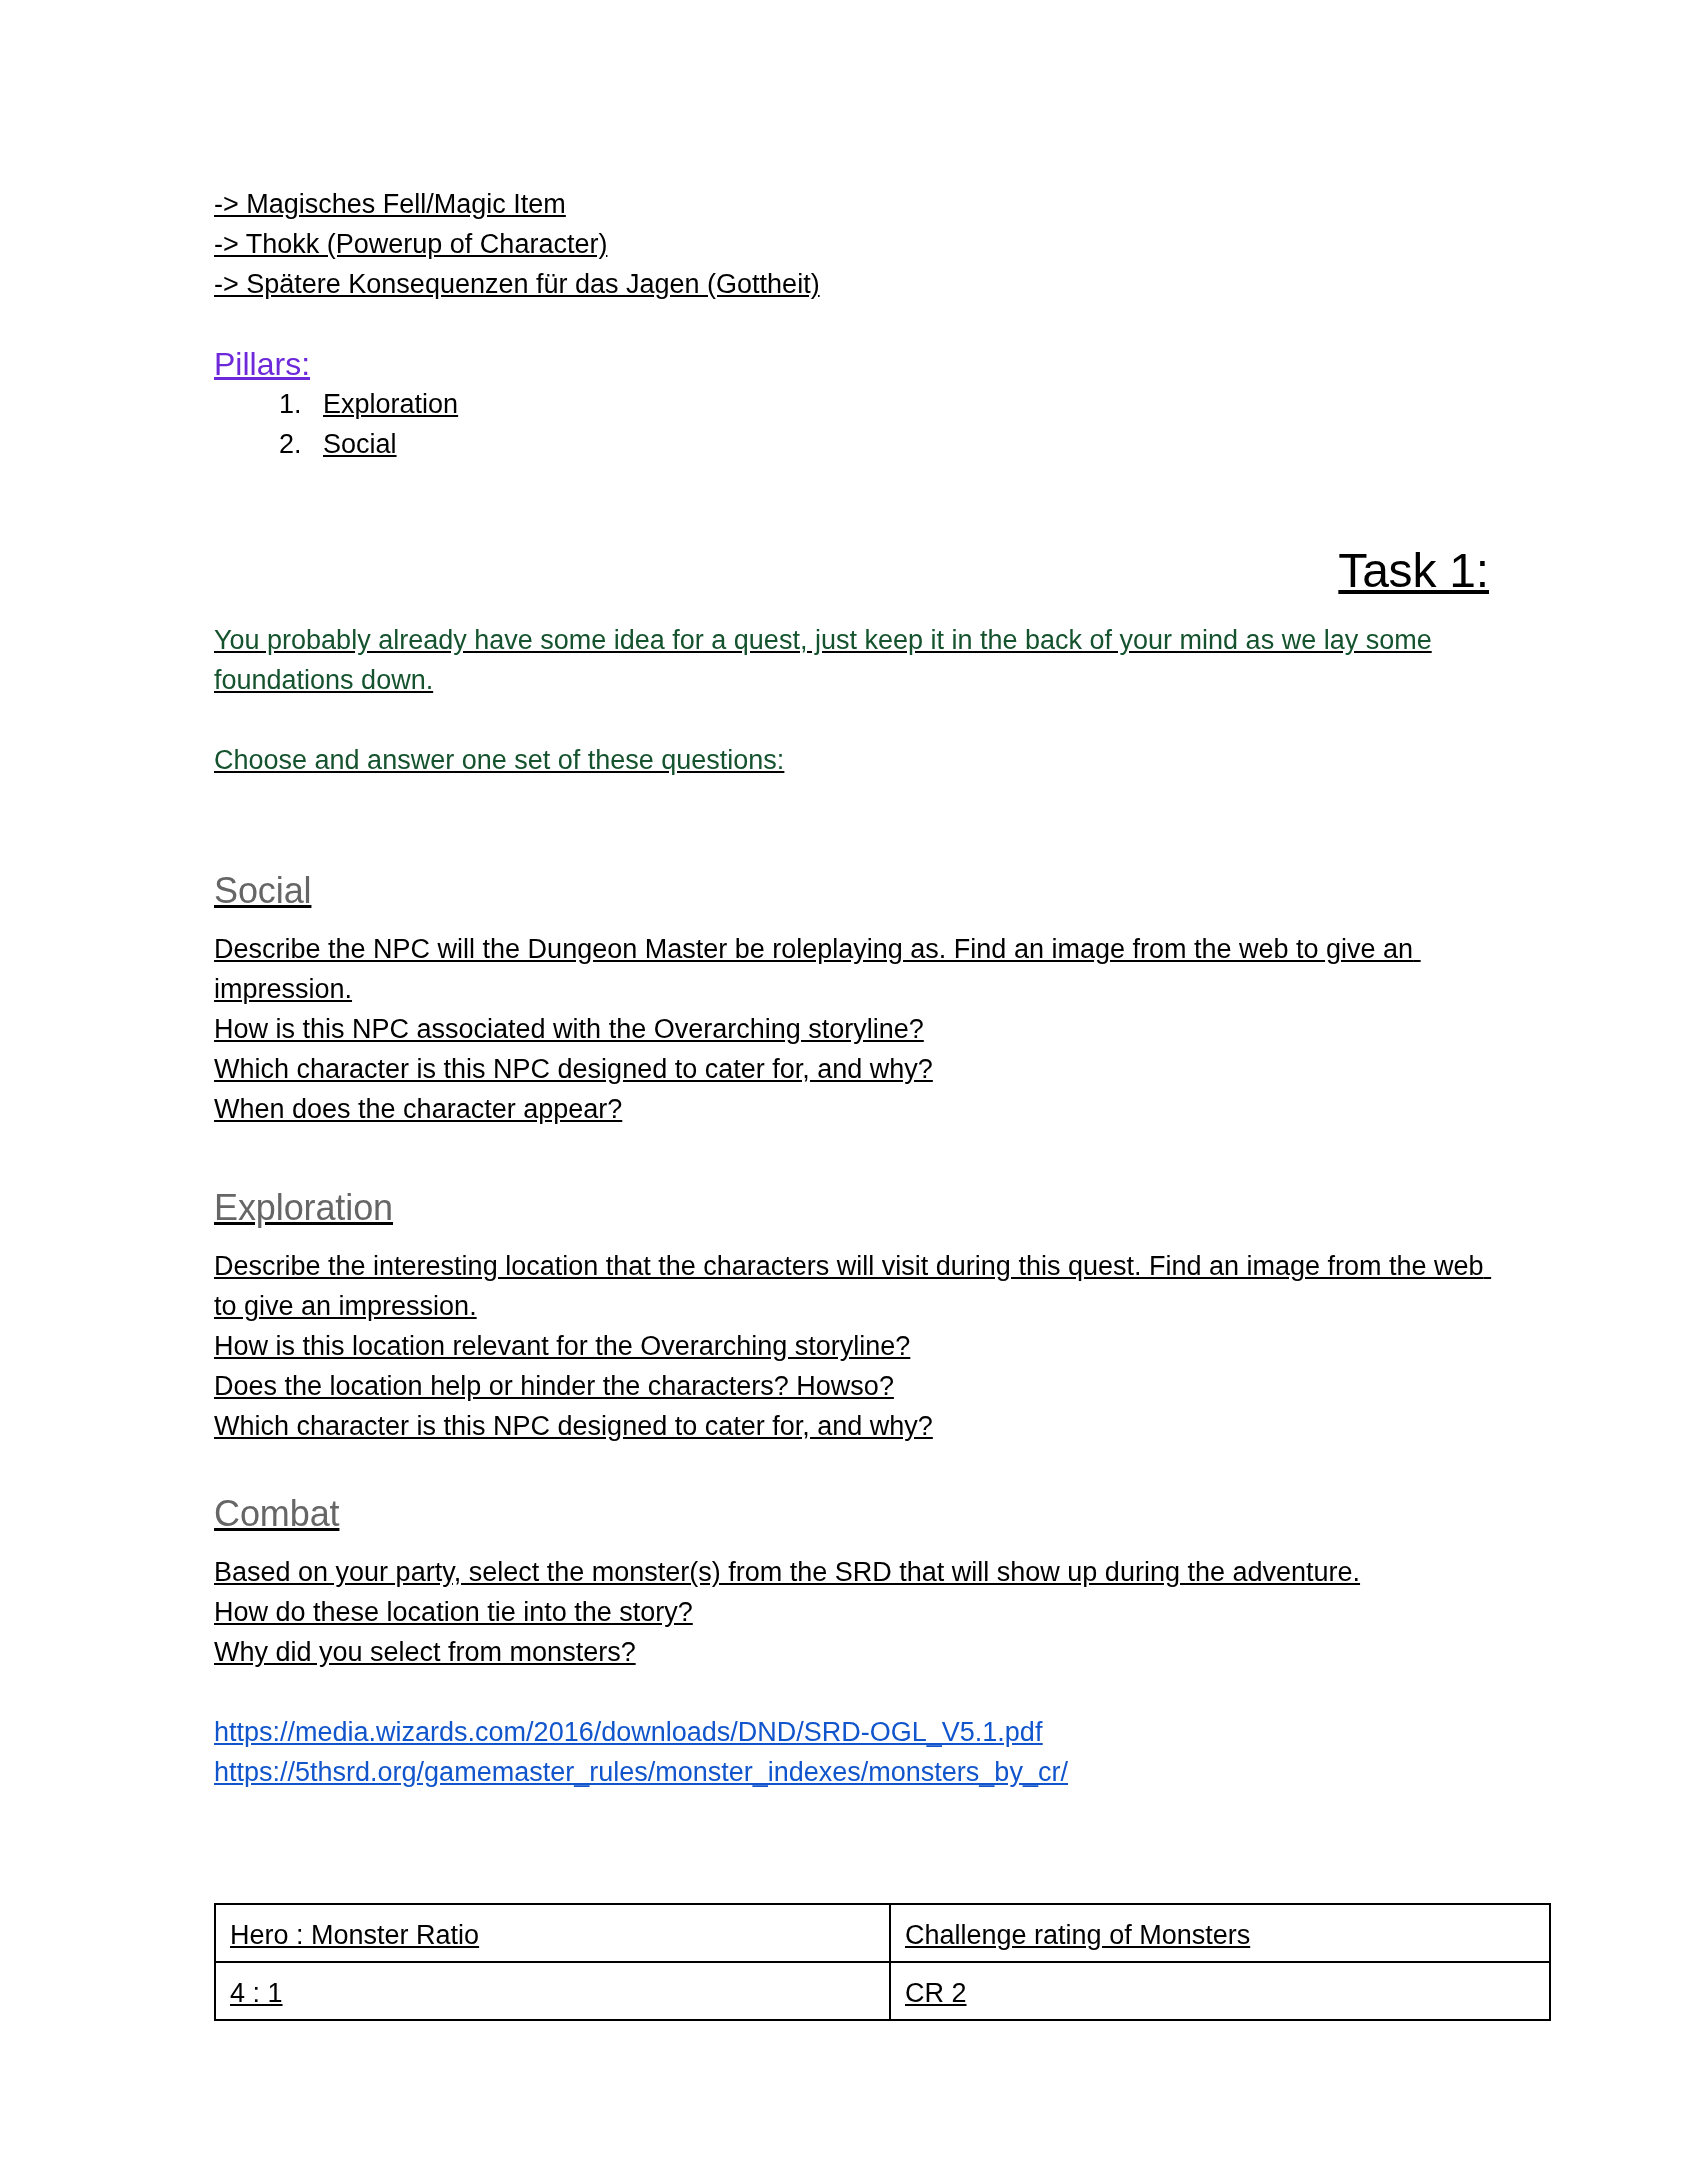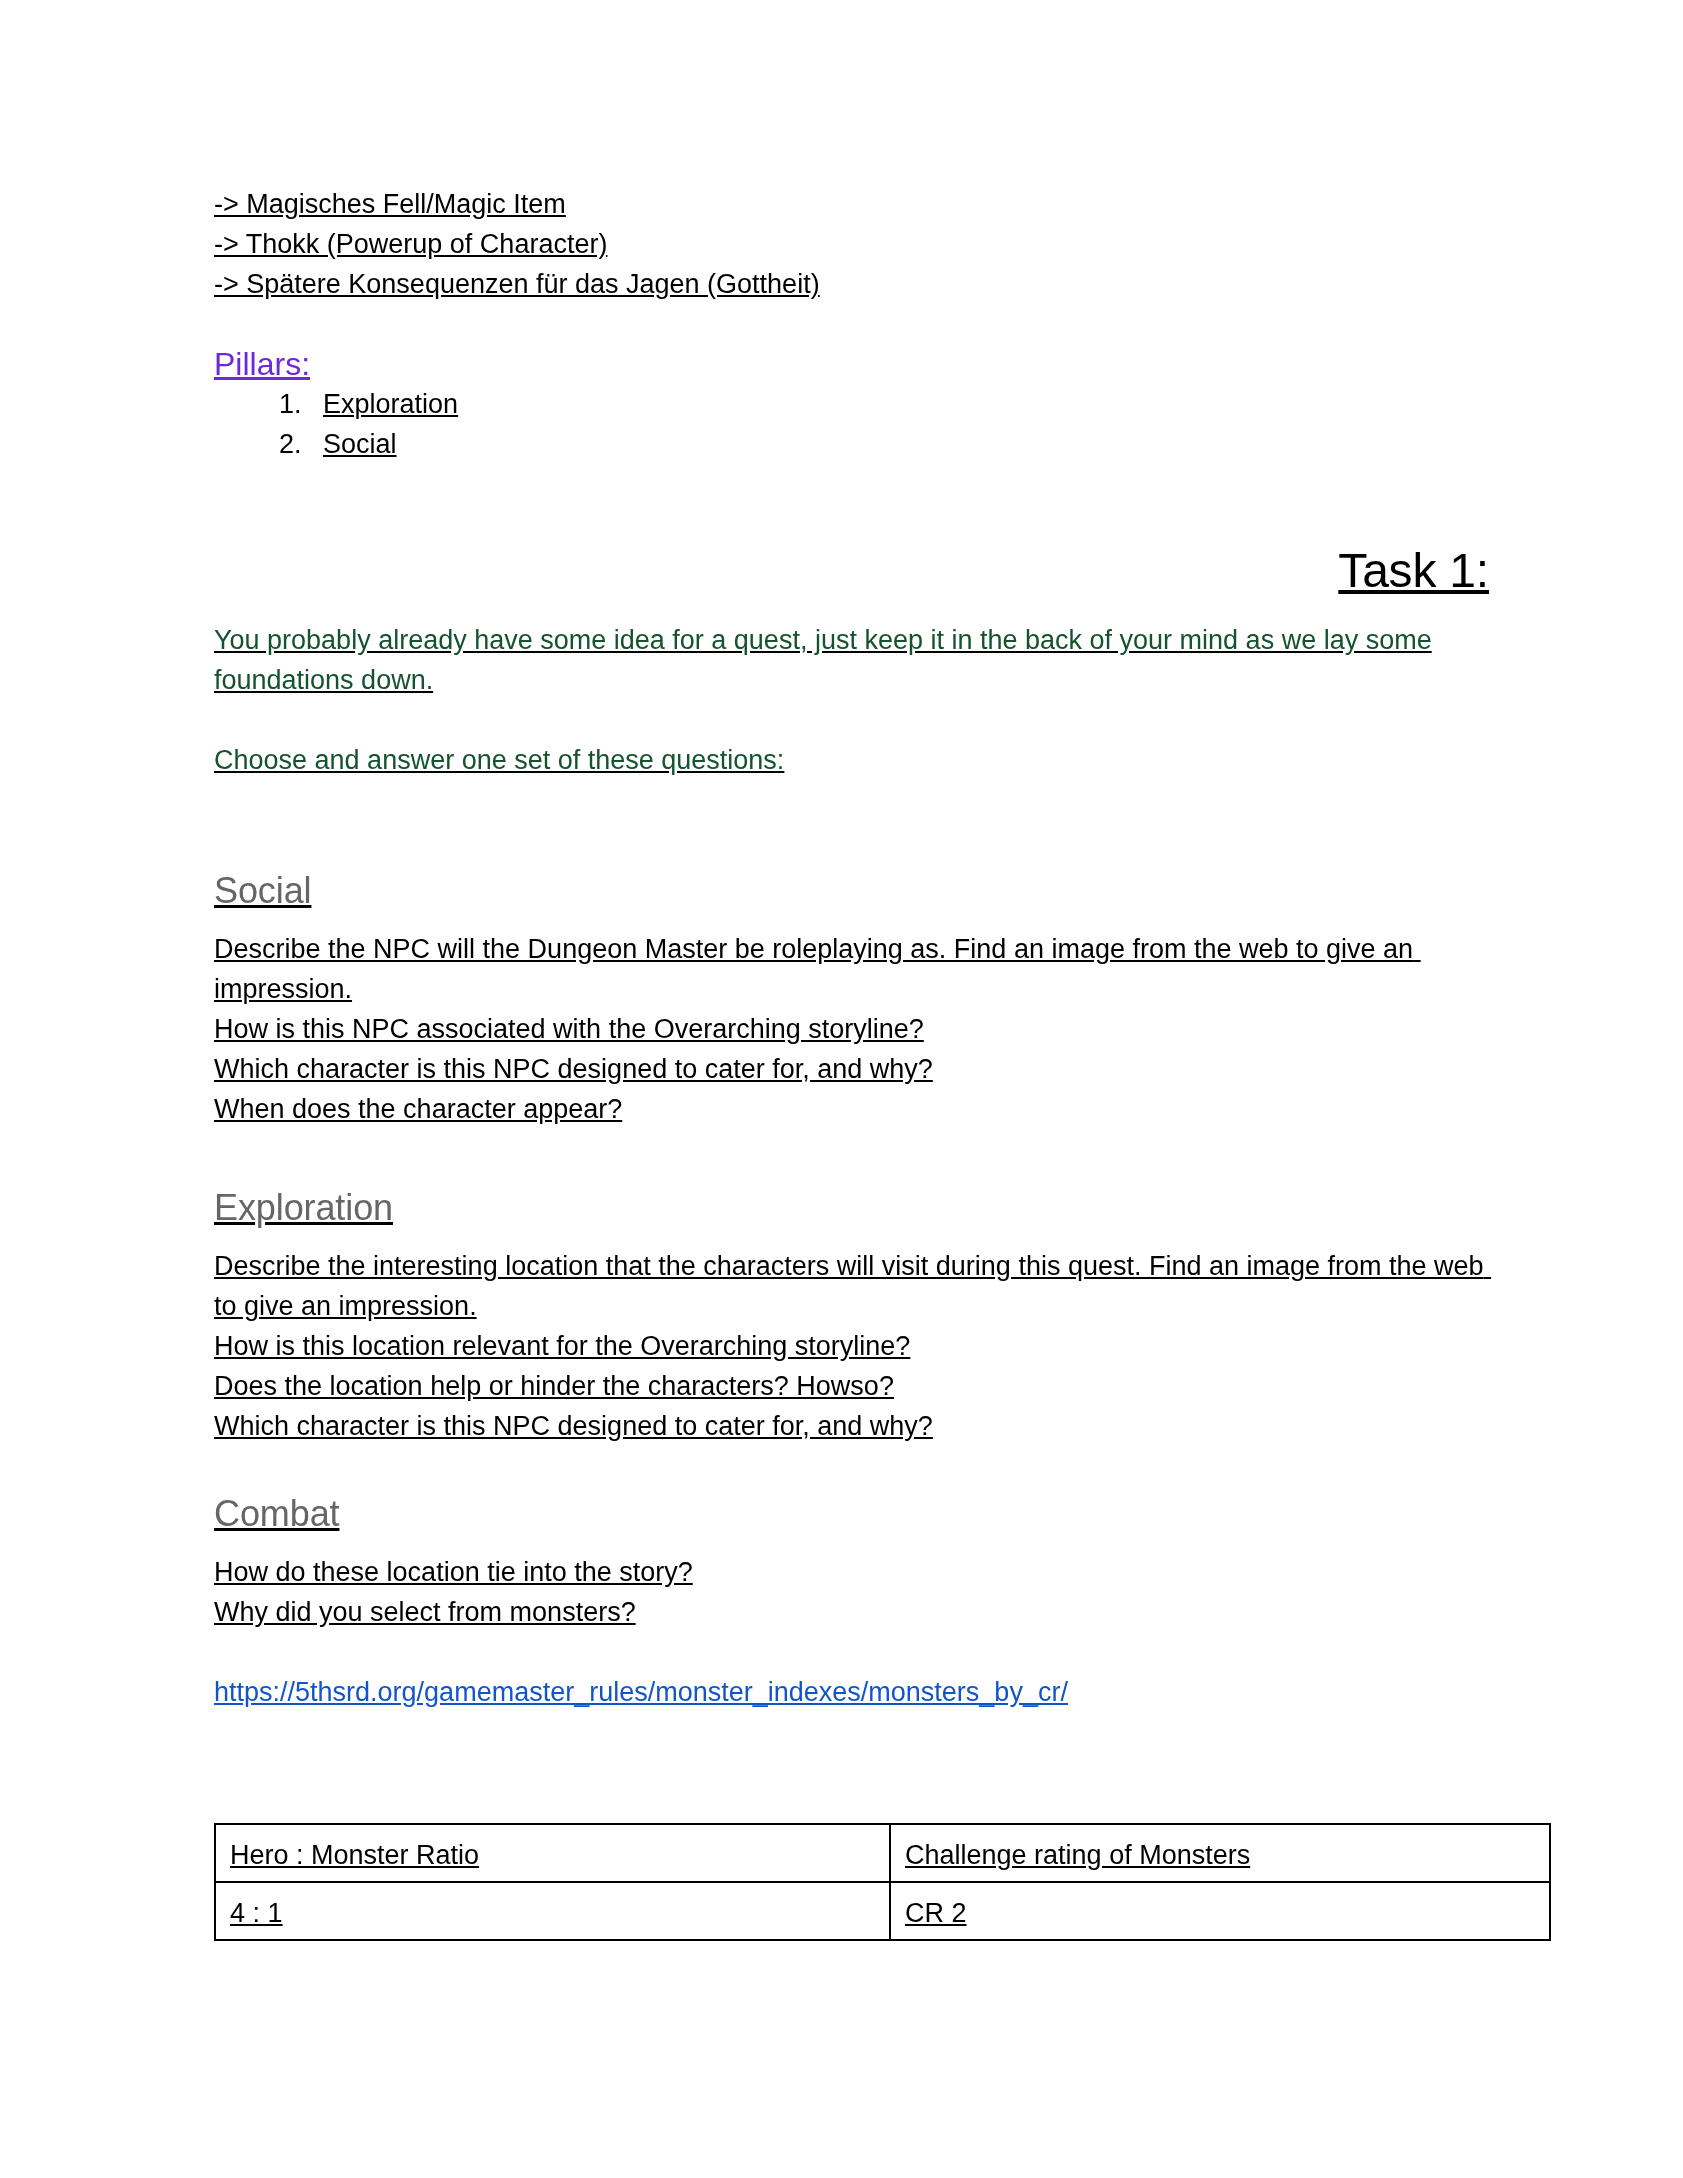--- a/index.html
+++ b/index.html
@@ -175,27 +175,29 @@
       <div class="body-line">How is this location relevant for the Overarching storyline?</div>
       <div class="body-line">Does the location help or hinder the characters? Howso?</div>
       <div class="body-line">Which character is this NPC designed to cater for, and why?</div>
     </div>
 
     <div style="height:46px"></div>
 
     <div>
       <h2 class="section-title">Combat</h2>
       <div style="height:16px"></div>
+      <div class="body-line">Based on your party, select the monster(s) from the SRD that will show up during the adventure.</div>
       <div class="body-line">How do these location tie into the story?</div>
       <div class="body-line">Why did you select from monsters?</div>
     </div>
 
     <div class="spacer-sm"></div>
 
     <div>
+      <a class="doclink" href="#">https://media.wizards.com/2016/downloads/DND/SRD-OGL_V5.1.pdf</a>
       <a class="doclink" href="#">https://5thsrd.org/gamemaster_rules/monster_indexes/monsters_by_cr/</a>
     </div>
 
     <div style="height:111px"></div>
 
     <table class="ratio-table">
       <tbody>
         <tr>
           <td class="col1">Hero : Monster Ratio</td>
           <td class="col2">Challenge rating of Monsters</td>

